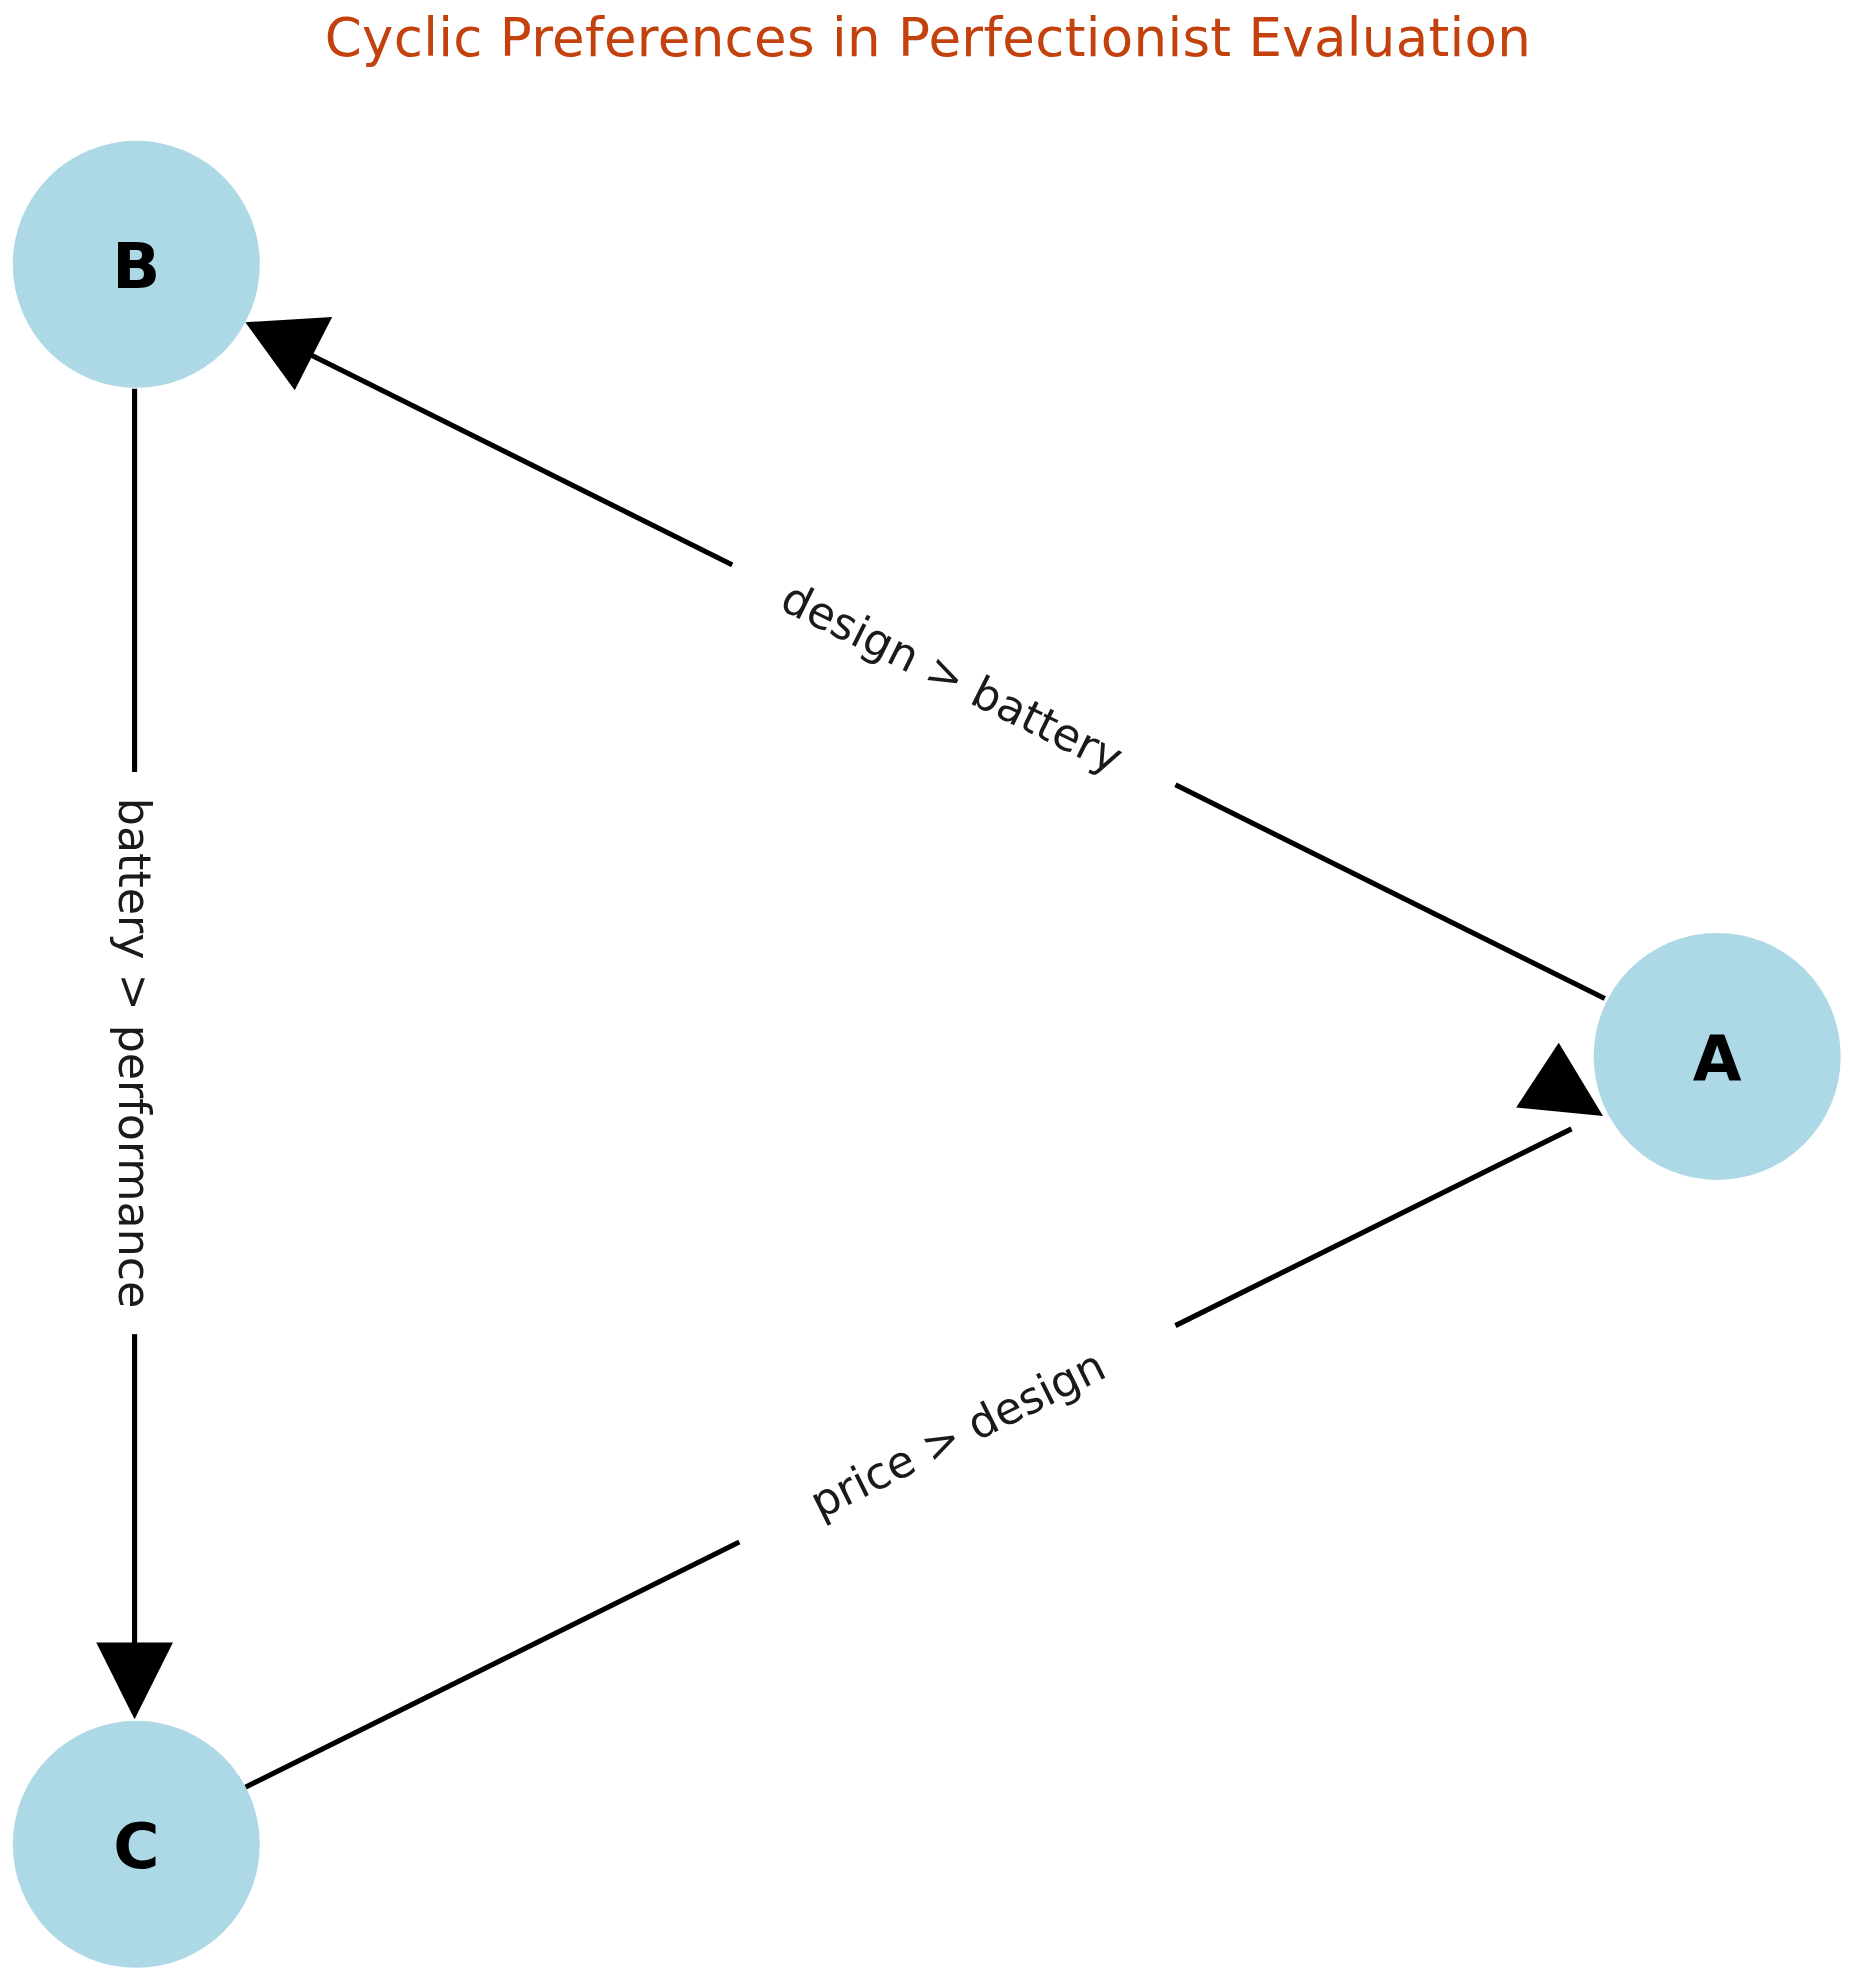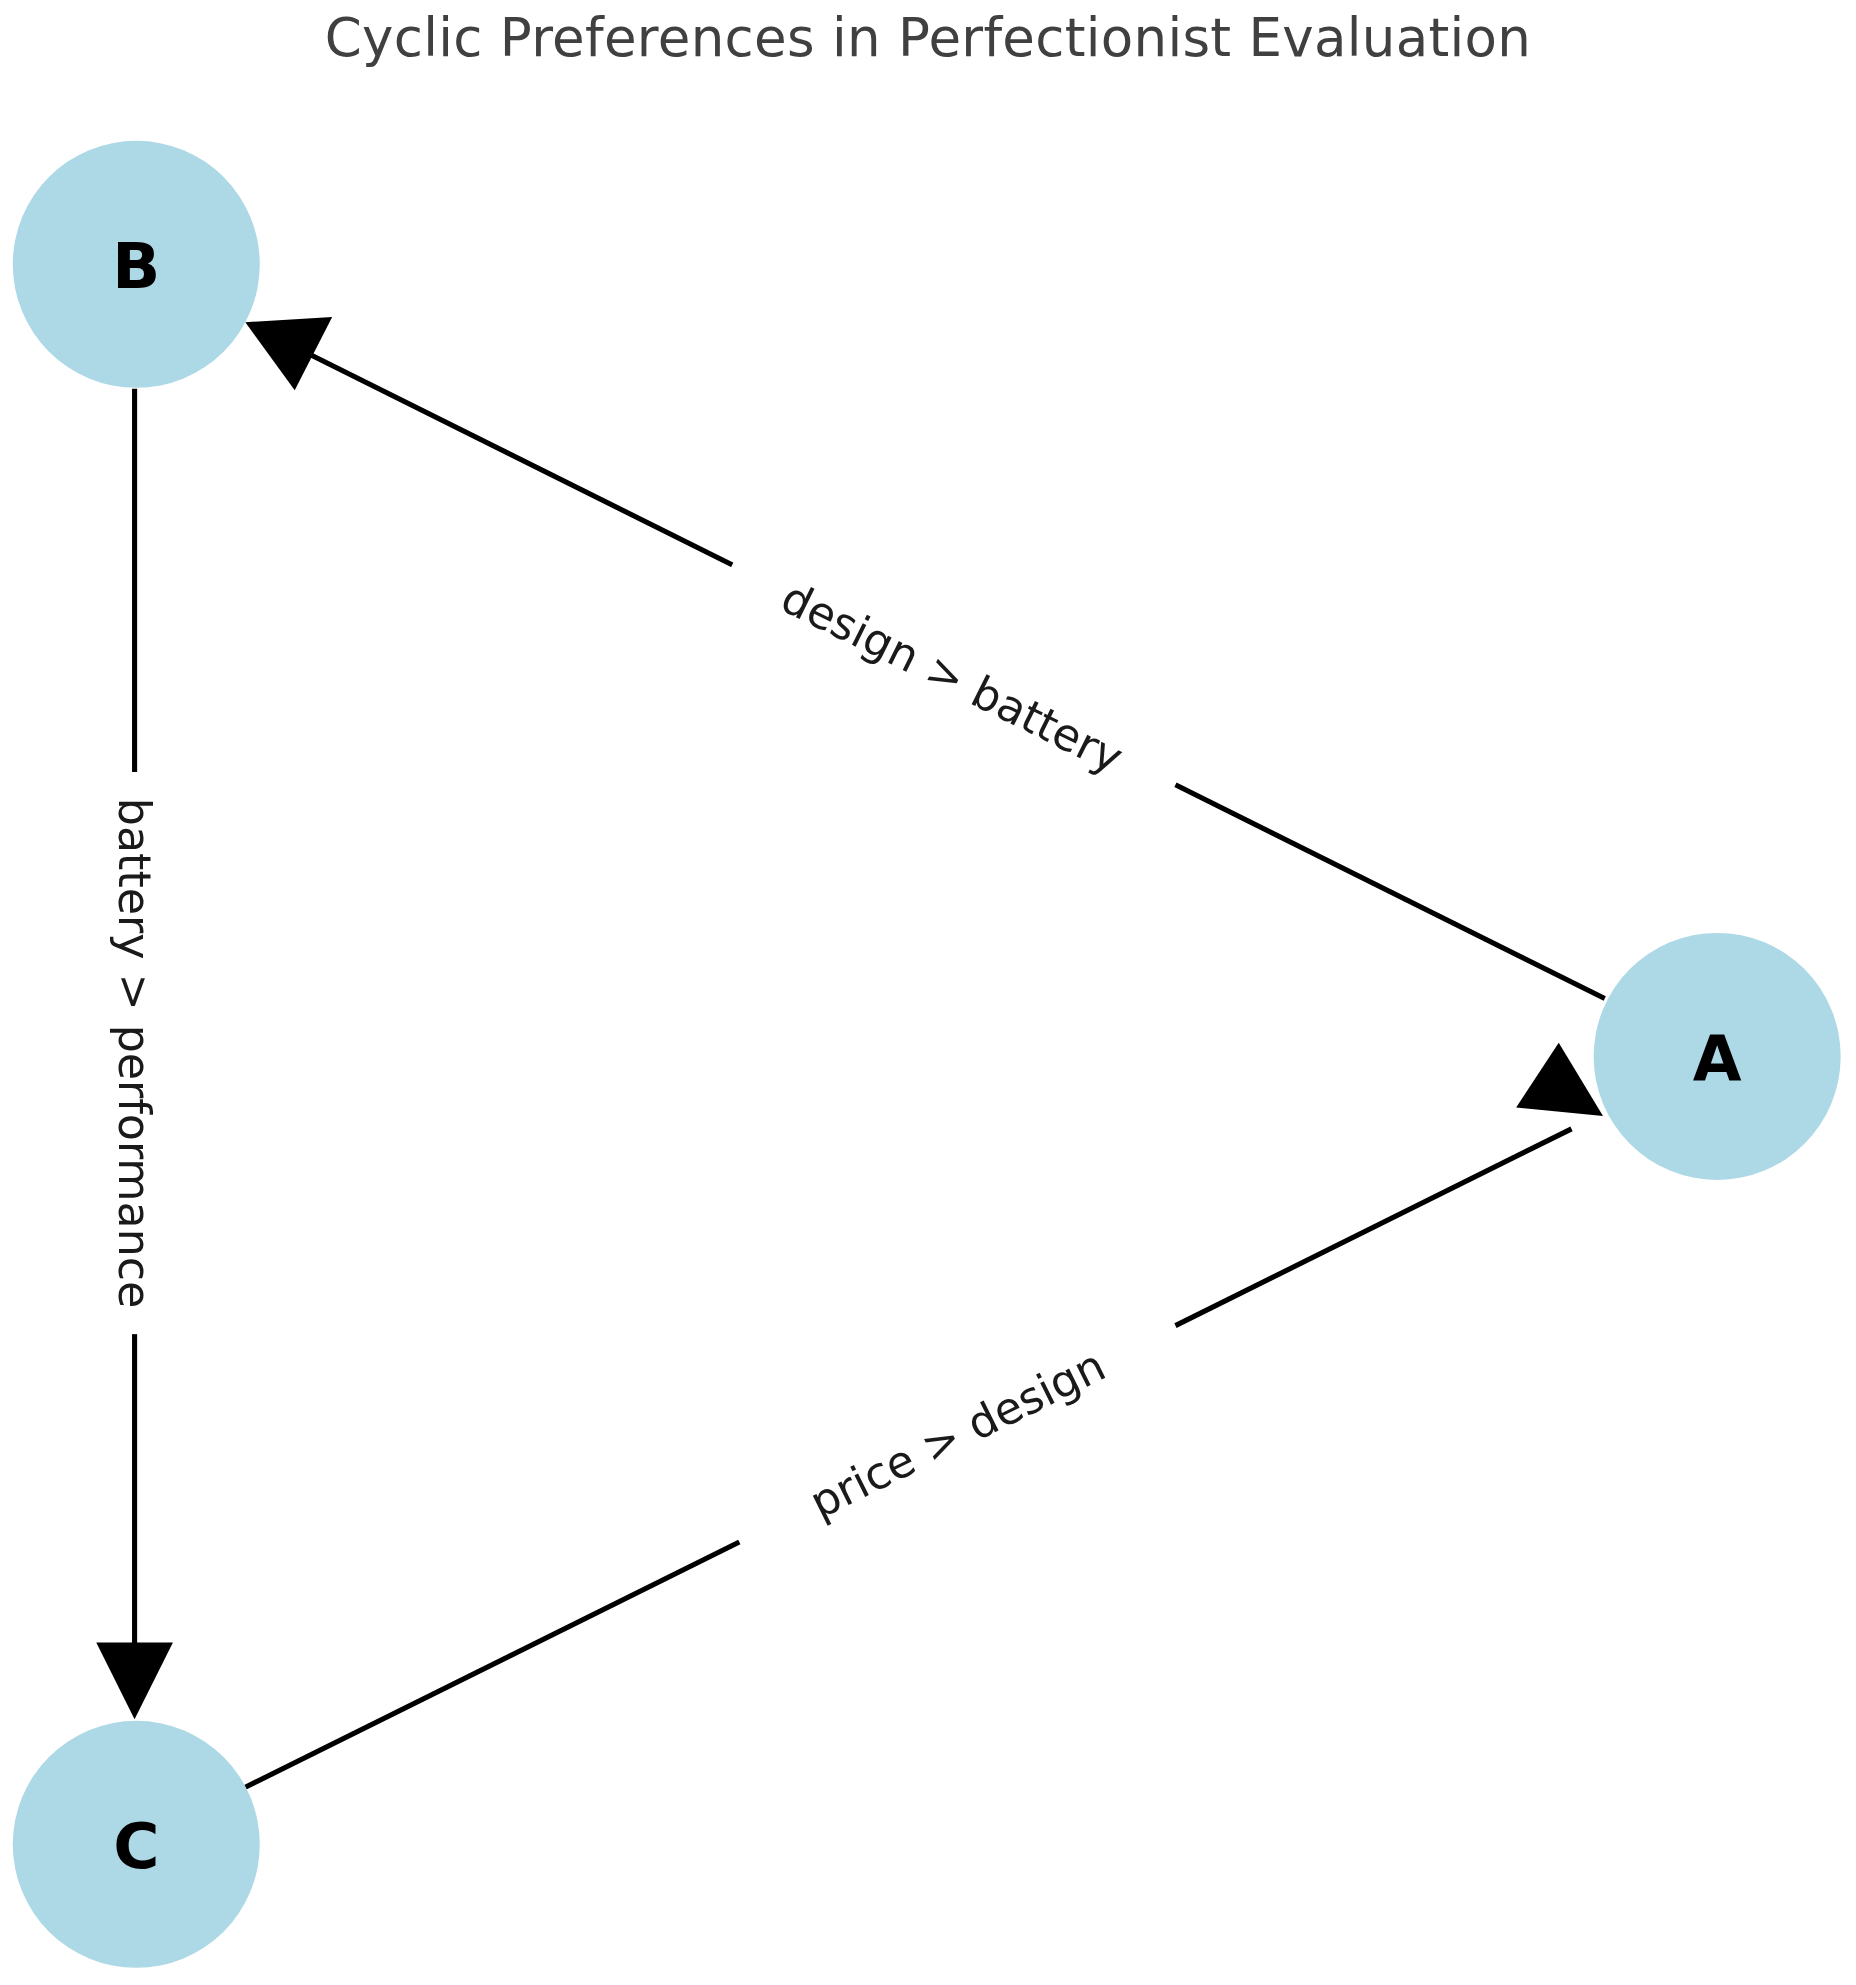--- a/index.html
+++ b/index.html
@@ -24,21 +24,21 @@
   }
   .diagram-title {
     position: absolute;
     top: 6.8px;
     left: 0;
     width: 1856px;
     text-align: center;
     font-family: "DejaVu Sans", sans-serif;
     font-size: 53px;
     font-weight: 400;
-    color: #404040;
+    color: #c2410c;
     letter-spacing: 0.3px;
     white-space: nowrap;
   }
   .node-label {
     font-family: "DejaVu Sans", sans-serif;
     font-size: 74px;
     font-weight: bold;
     fill: #000000;
     text-anchor: middle;
     dominant-baseline: central;

